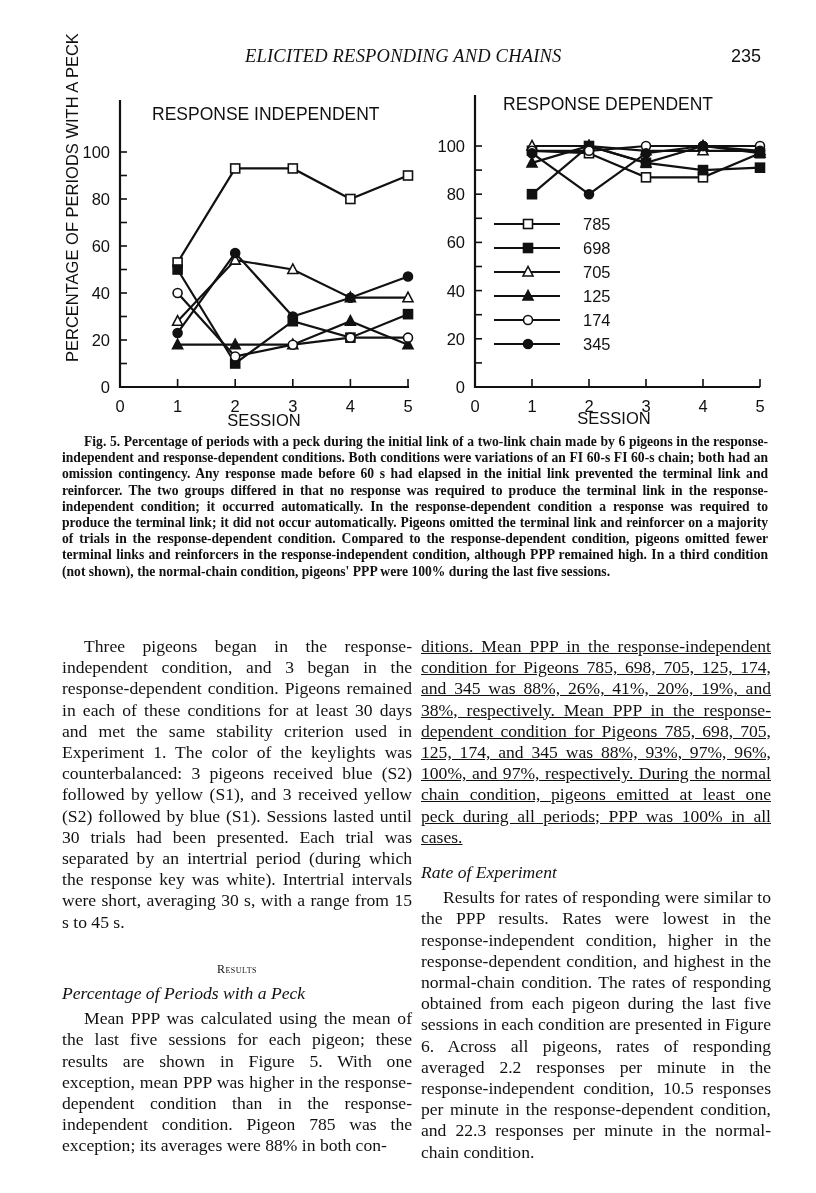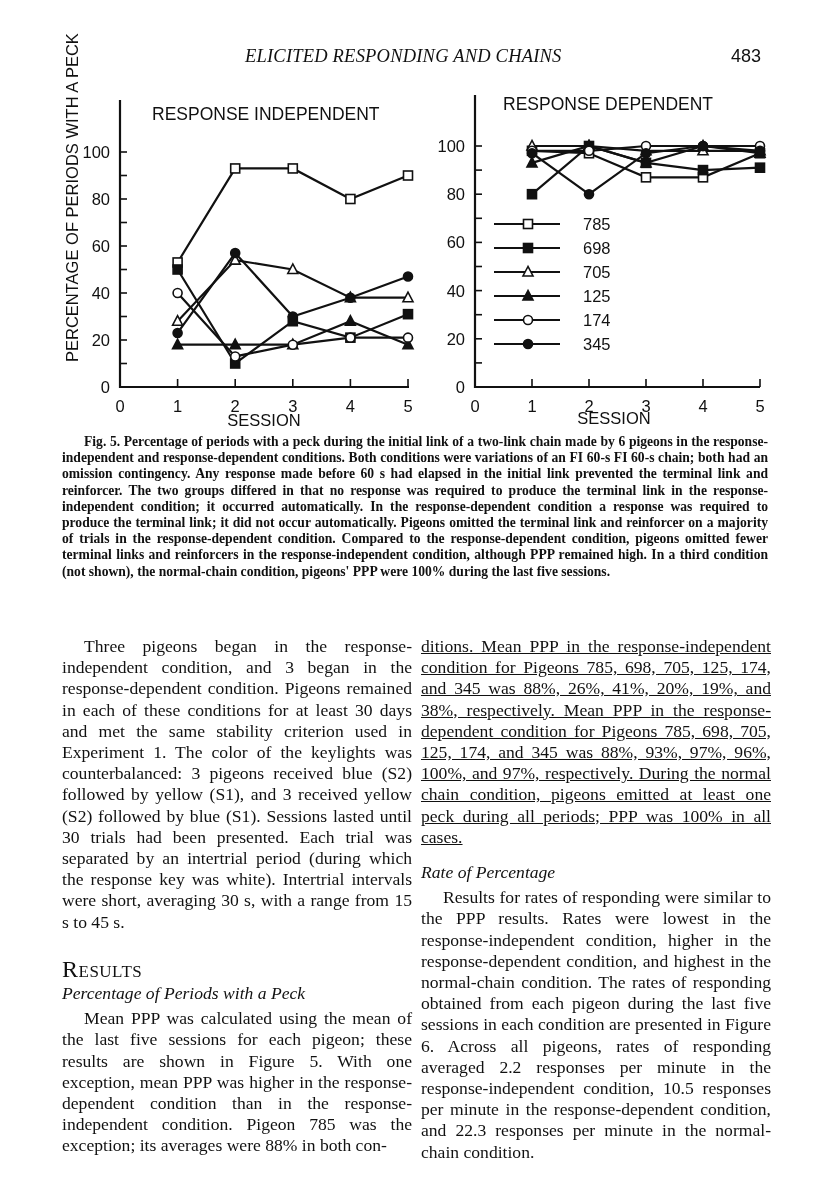--- a/index.html
+++ b/index.html
@@ -10,30 +10,30 @@
   #running-title { position:absolute; left:245px; top:0; font-style:italic; font-size:18.5px; letter-spacing:0.2px; }
   #page-number { position:absolute; left:731px; top:0; font-size:18px; }
   svg { position:absolute; left:0; top:0; }
   #caption { position:absolute; left:62px; top:434px; width:706px; font-size:13.6px; line-height:16.2px; text-align:justify;font-weight:bold; }
   #caption .lead { text-indent:22px; display:block; }
   .col { position:absolute; top:636px; width:350px; font-size:17.6px; line-height:21.2px; text-align:justify; }
   #col-left { left:62px; }
   #col-right { left:421px; top:636px; }
   .col p { margin:0; text-indent:22px; }
   .col p.noindent { text-indent:0;text-decoration:underline; }
-  .sec-head { font-variant:small-caps; font-size:24px; margin:26px 0 3px 0; letter-spacing:0.5px; }
+  .sec-head { text-align:center; font-variant:small-caps; font-size:12px; margin:26px 0 3px 0; letter-spacing:0.5px; }
   .sub-head { font-style:italic; margin:0 0 4px 0; font-size:17.6px; }
   .right-sub { margin-top:14px; }
 </style>
 </head>
 <body>
 
 <div id="running-head" class="serif">
   <span id="running-title">ELICITED RESPONDING AND CHAINS</span>
-  <span id="page-number" class="sans">483</span>
+  <span id="page-number" class="sans">235</span>
 </div>
 
 <svg id="figure" width="816" height="430" viewBox="0 0 816 430">
   <g class="sans" font-family="Liberation Sans, DejaVu Sans, sans-serif" fill="#111">
 
     <g id="panel-left">
       <text id="y-label" transform="translate(78,362) rotate(-90)" font-size="16.5">PERCENTAGE OF PERIODS WITH A PECK</text>
       <text x="152" y="120" font-size="17.5">RESPONSE INDEPENDENT</text>
       <line x1="120" y1="100" x2="120" y2="388" stroke="#111" stroke-width="2.2"></line>
       <line x1="119" y1="387" x2="409" y2="387" stroke="#111" stroke-width="2.2"></line>
@@ -357,15 +357,15 @@
 
 <div id="col-left" class="col serif">
   <p>Three pigeons began in the response-independent condition, and 3 began in the response-dependent condition. Pigeons remained in each of these conditions for at least 30 days and met the same stability criterion used in Experiment 1. The color of the keylights was counterbalanced: 3 pigeons received blue (S2) followed by yellow (S1), and 3 received yellow (S2) followed by blue (S1). Sessions lasted until 30 trials had been presented. Each trial was separated by an intertrial period (during which the response key was white). Intertrial intervals were short, averaging 30 s, with a range from 15 s to 45 s.</p>
   <div class="sec-head">Results</div>
   <div class="sub-head">Percentage of Periods with a Peck</div>
   <p>Mean PPP was calculated using the mean of the last five sessions for each pigeon; these results are shown in Figure 5. With one exception, mean PPP was higher in the response-dependent condition than in the response-independent condition. Pigeon 785 was the exception; its averages were 88% in both con-</p>
 </div>
 
 <div id="col-right" class="col serif">
   <p class="noindent">ditions. Mean PPP in the response-independent condition for Pigeons 785, 698, 705, 125, 174, and 345 was 88%, 26%, 41%, 20%, 19%, and 38%, respectively. Mean PPP in the response-dependent condition for Pigeons 785, 698, 705, 125, 174, and 345 was 88%, 93%, 97%, 96%, 100%, and 97%, respectively. During the normal chain condition, pigeons emitted at least one peck during all periods; PPP was 100% in all cases.</p>
-  <div class="sub-head right-sub">Rate of Percentage</div>
+  <div class="sub-head right-sub">Rate of Experiment</div>
   <p>Results for rates of responding were similar to the PPP results. Rates were lowest in the response-independent condition, higher in the response-dependent condition, and highest in the normal-chain condition. The rates of responding obtained from each pigeon during the last five sessions in each condition are presented in Figure 6. Across all pigeons, rates of responding averaged 2.2 responses per minute in the response-independent condition, 10.5 responses per minute in the response-dependent condition, and 22.3 responses per minute in the normal-chain condition.</p>
 </div>
 
 </body></html>

